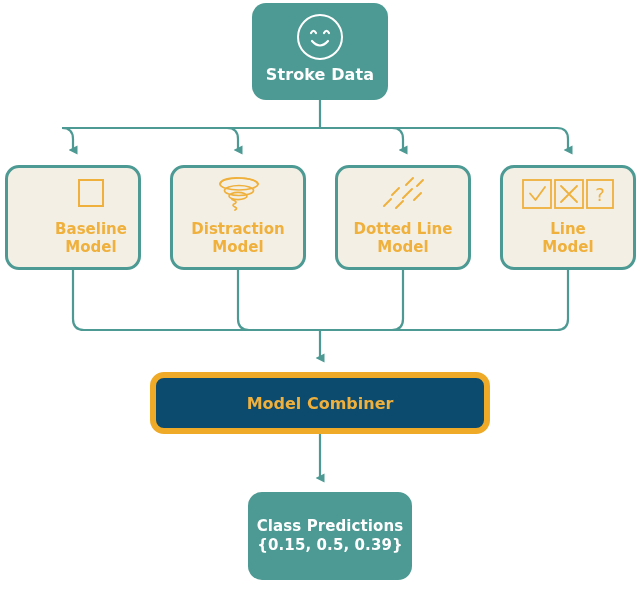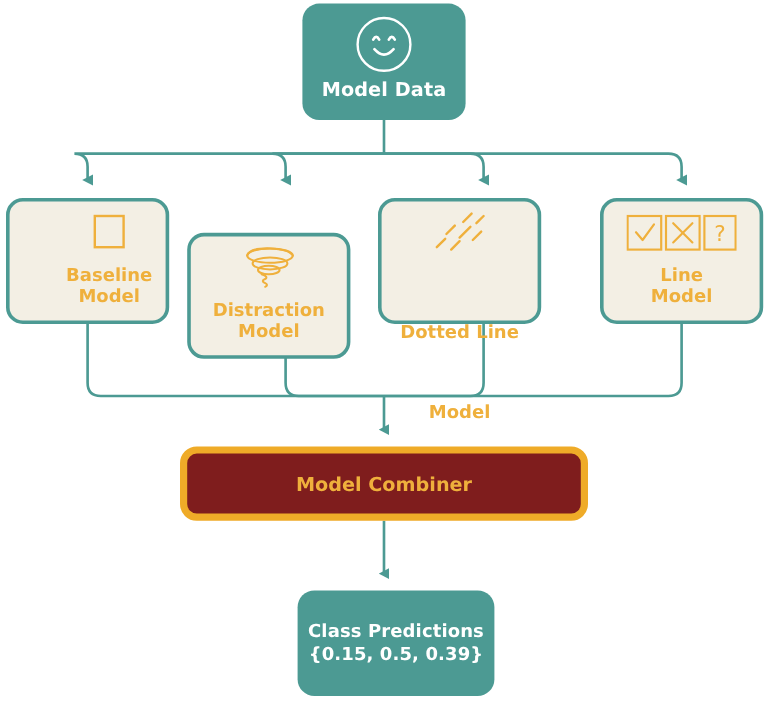--- a/index.html
+++ b/index.html
@@ -58,21 +58,21 @@
   }
   .node-model .node-label {
     color: #efb03c;
     font-size: 15px;
     font-weight: bold;
     line-height: 1.2;
     margin-top: 4px;
   }
   
   .node-combiner {
-    background: #7f1d1d;
+    background: #0c4a6e;
     border: 6px solid #efab28;
     border-radius: 14px;
   }
   .node-combiner .node-label {
     color: #efb03c;
     font-size: 16px;
     font-weight: bold;
   }
   .node-sub {
     display: block;
@@ -102,22 +102,22 @@
   }
   
   .model-row-node {
     top: 165px;
     width: 136px;
     height: 105px;
     padding-top: 6px;
     justify-content: flex-start;
   }
   #node-baseline-model { left: 5px; padding-left: 36px; }
-  #node-distraction-model { left: 156px; margin-top: 29px; }
-  #node-dotted-line-model { left: 315px; gap: 48px; }
+  #node-distraction-model { left: 170px; }
+  #node-dotted-line-model { left: 335px; }
   #node-rebus-model { left: 500px; }
 
   #node-model-combiner {
     left: 150px;
     top: 372px;
     width: 340px;
     height: 62px;
   }
   #node-class-predictions {
     left: 248px;
@@ -163,21 +163,21 @@
 
   <div class="node node-teal" id="node-stroke-data">
     <div class="icon-wrap">
       <svg width="52" height="52" viewBox="0 0 52 52" aria-hidden="true">
         <circle cx="26" cy="26" r="22" fill="none" stroke="#ffffff" stroke-width="2"></circle>
         <path d="M17,22 Q19.5,17.5 22,22" fill="none" stroke="#ffffff" stroke-width="2.2" stroke-linecap="round"></path>
         <path d="M30,22 Q32.5,17.5 35,22" fill="none" stroke="#ffffff" stroke-width="2.2" stroke-linecap="round"></path>
         <path d="M18,30 Q26,39 34,30" fill="none" stroke="#ffffff" stroke-width="2.2" stroke-linecap="round"></path>
       </svg>
     </div>
-    <span class="node-label">Model Data</span>
+    <span class="node-label">Stroke Data</span>
   </div>
 
   <div class="node node-model model-row-node" id="node-baseline-model">
     <div class="icon-wrap">
       <svg width="40" height="40" viewBox="0 0 40 40" aria-hidden="true">
         <rect x="8" y="6" width="24" height="26" fill="none" stroke="#efb03c" stroke-width="2"></rect>
       </svg>
     </div>
     <span class="node-label node-sub">Baseline</span>
     <span class="node-label node-sub" style="margin-top:0">Model</span>

